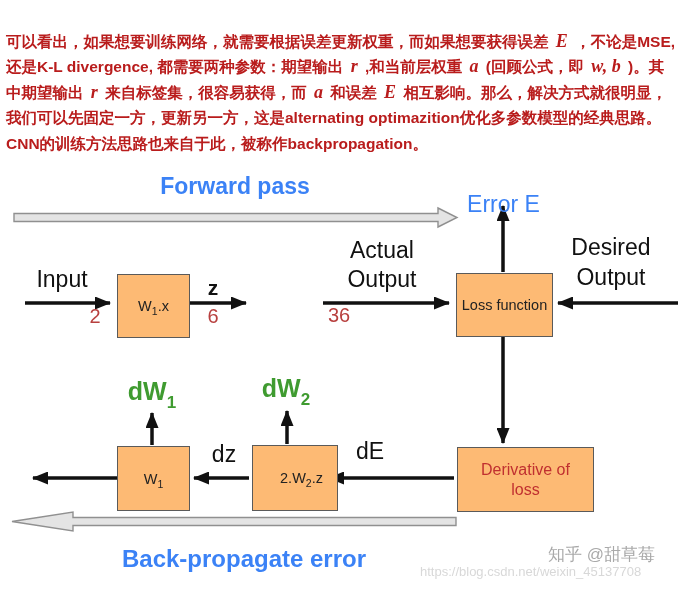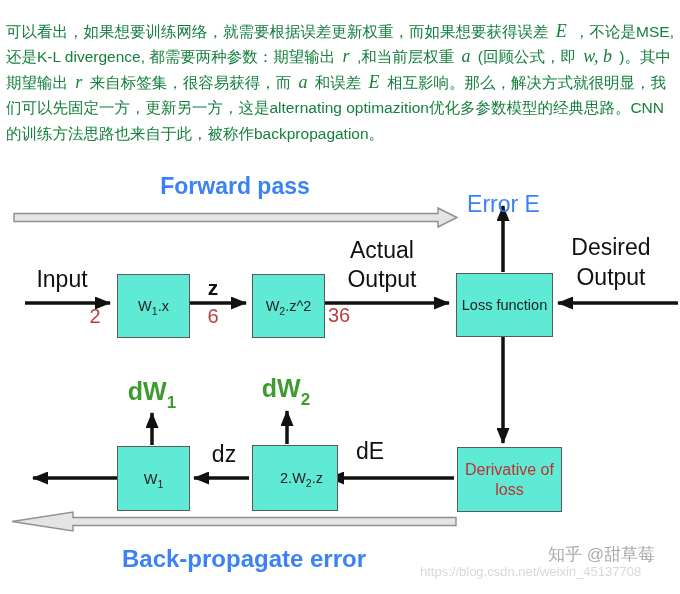--- a/index.html
+++ b/index.html
@@ -1,40 +1,40 @@
 <!DOCTYPE html>
 <html><head>
 <meta charset="utf-8">
 <style>
   html,body{margin:0;padding:0;background:#fff;}
   body{width:680px;height:594px;position:relative;overflow:hidden;
        font-family:"Liberation Sans","DejaVu Sans",sans-serif;}
   .stage{position:absolute;inset:0;}
 
   
-  .para{position:absolute;top:3px;left:6px;right:4px;font-size:15.5px;
-        line-height:25.5px;color:#15803d;}
+  .para{position:absolute;top:13px;left:6px;right:4px;font-size:15.5px;
+        line-height:25.5px;color:#b91c1c;font-weight:bold;}
   .m{font-family:"Liberation Serif","DejaVu Serif",serif;font-style:italic;
      font-size:18px;padding:0 3px;}
 
   
   .lbl{position:absolute;color:#111;font-size:23px;text-align:center;}
   .blue{color:#3b82f6;font-weight:bold;}
   .red{color:#3b82f6;margin-top:22px;}
   .green{color:#3f9b30;}
   .val{position:absolute;color:#b8403f;font-size:20px;text-align:center;}
   .dw{position:absolute;font-size:25px;font-weight:bold;text-align:center;}
   .dw sub{font-size:17px;line-height:0;position:relative;top:2px;}
 
   
-  .dbox{position:absolute;background:#5eead4;border:1.5px solid #5a5a5a;
+  .dbox{position:absolute;background:#fdba74;border:1.5px solid #5a5a5a;
         display:flex;align-items:center;justify-content:center;
         color:#222;font-size:14.5px;text-align:center;}
   .dbox sub{font-size:10.5px;line-height:0;}
-  .dbox.redtext{color:#c03030;font-size:16px;line-height:20px;padding:0 4px;}
+  .dbox.redtext{color:#c03030;font-size:16px;line-height:20px;padding:0 20px;}
 
   
   .arrows{position:absolute;left:0;top:160px;width:680px;height:434px;}
 
   
   .wm1{position:absolute;left:470px;top:543px;width:185px;text-align:right;
        color:#a9a9a9;font-size:17px;}
   .wm2{position:absolute;left:420px;top:564px;width:255px;text-align:left;
        color:#d8d8d8;font-size:13px;}
 </style>
@@ -76,23 +76,20 @@
   <div class="lbl" style="left:22px;top:266px;width:80px;">Input</div>
   <div class="lbl" style="left:199px;top:276px;width:28px;font-weight:bold;font-size:21px;">z</div>
 
   <div class="val" style="left:84px;top:305px;width:22px;">2</div>
   <div class="val" style="left:199px;top:305px;width:28px;">6</div>
   <div class="val" style="left:328px;top:304px;width:36px;text-align:left;">36</div>
 
   <div class="dbox" style="left:117px;top:274px;width:71px;height:62px;">
       <span><span>W</span><sub>1</sub><span>.x</span></span>
     </div>
-  <div class="dbox" style="left:252px;top:274px;width:71px;height:62px;">
-      <span><span>W</span><sub>2</sub><span>.z^2</span></span>
-    </div>
   <div class="dbox" style="left:456px;top:273px;width:95px;height:62px;">
       <span>Loss function</span>
     </div>
 
   <div class="dw green" style="left:112px;top:377px;width:80px;"><span>dW</span><sub>1</sub></div>
   <div class="dw green" style="left:246px;top:374px;width:80px;"><span>dW</span><sub>2</sub></div>
 
   <div class="lbl" style="left:196px;top:441px;width:56px;">dz</div>
   <div class="lbl" style="left:342px;top:438px;width:56px;">dE</div>
 

